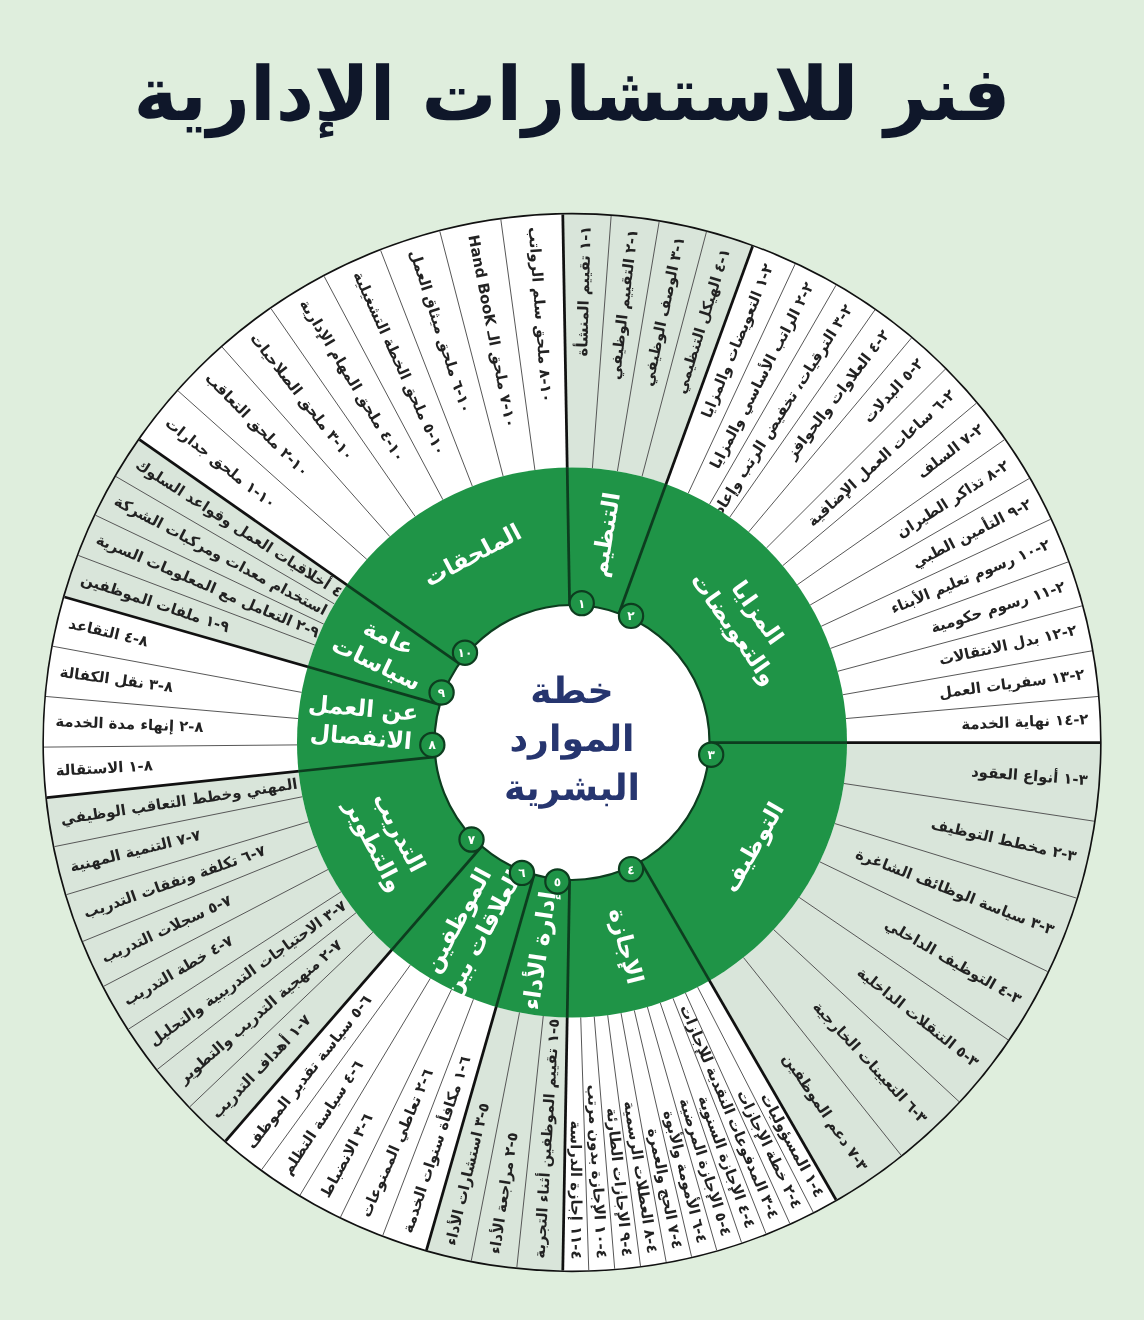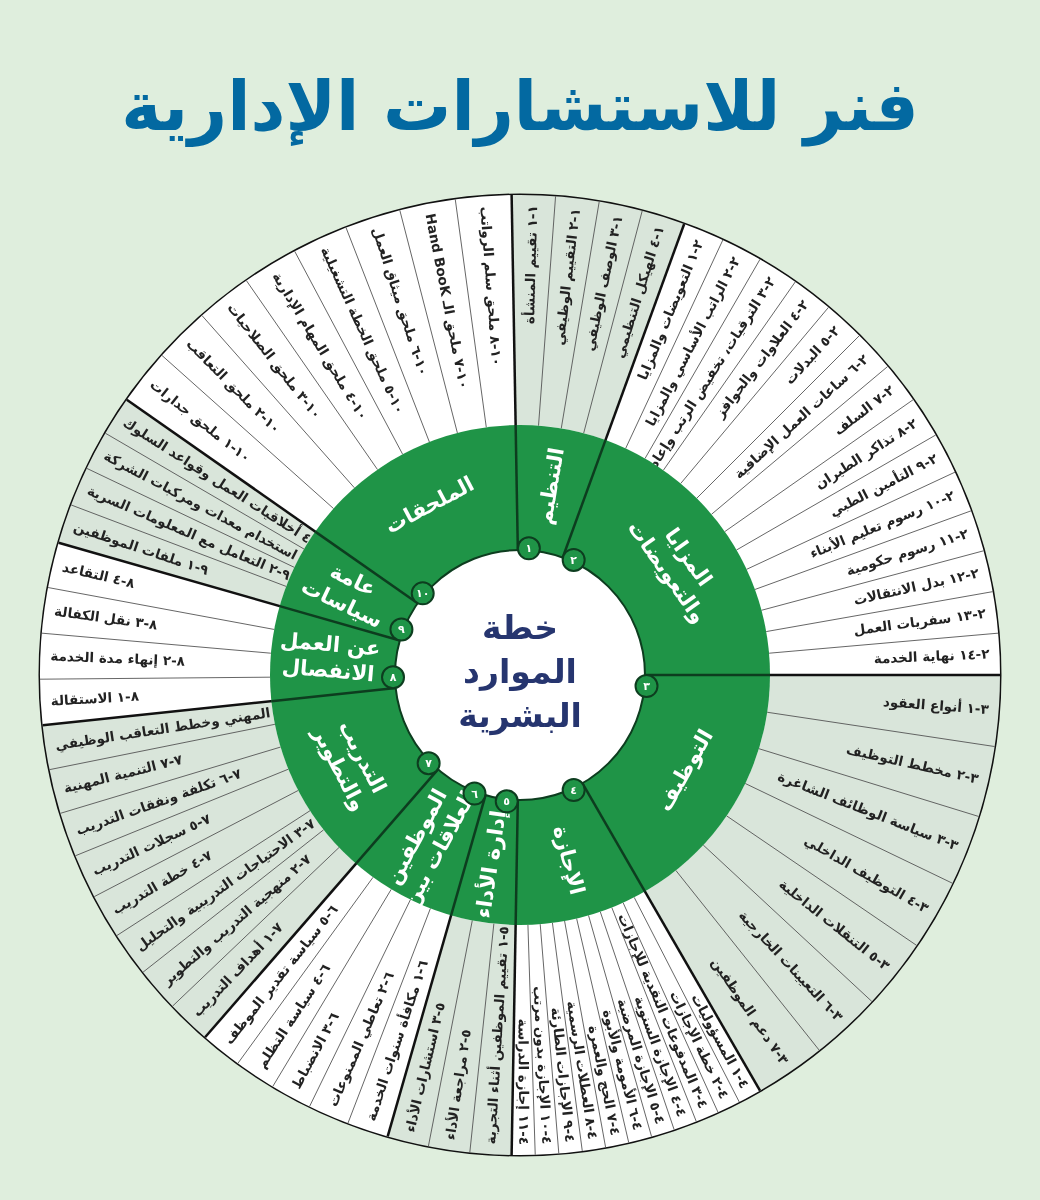--- a/index.html
+++ b/index.html
@@ -12,24 +12,23 @@
   .frame {
     position: absolute; left: 4px; top: 4px; right: 4px; bottom: 4px;
     background: #dfeedd;
   }
   .title {
     position: absolute; left: 0; right: 0; top: 50px;
     text-align: center;
     font-family: "DejaVu Sans", sans-serif;
     font-weight: bold;
     font-size: 68px;
-    color: #0369a1;
+    color: #0f172a;
     letter-spacing: 0;
     line-height: 1.1;
-    margin-top: 20px;
   }
   svg#wheel { position: absolute; left: 0; top: 0; }
   svg text { font-family: "DejaVu Sans", sans-serif; }
   .item-text { font-size: 13.5px; font-weight: bold; fill: #222; }
   .sec-text { font-size: 21px; font-weight: bold; fill: #ffffff; }
   .center-text { font-size: 33px; font-weight: bold; fill: #26356f; }
   .num-text { font-size: 11px; font-weight: bold; fill: #ffffff; }
 </style>
 </head>
 <body>

